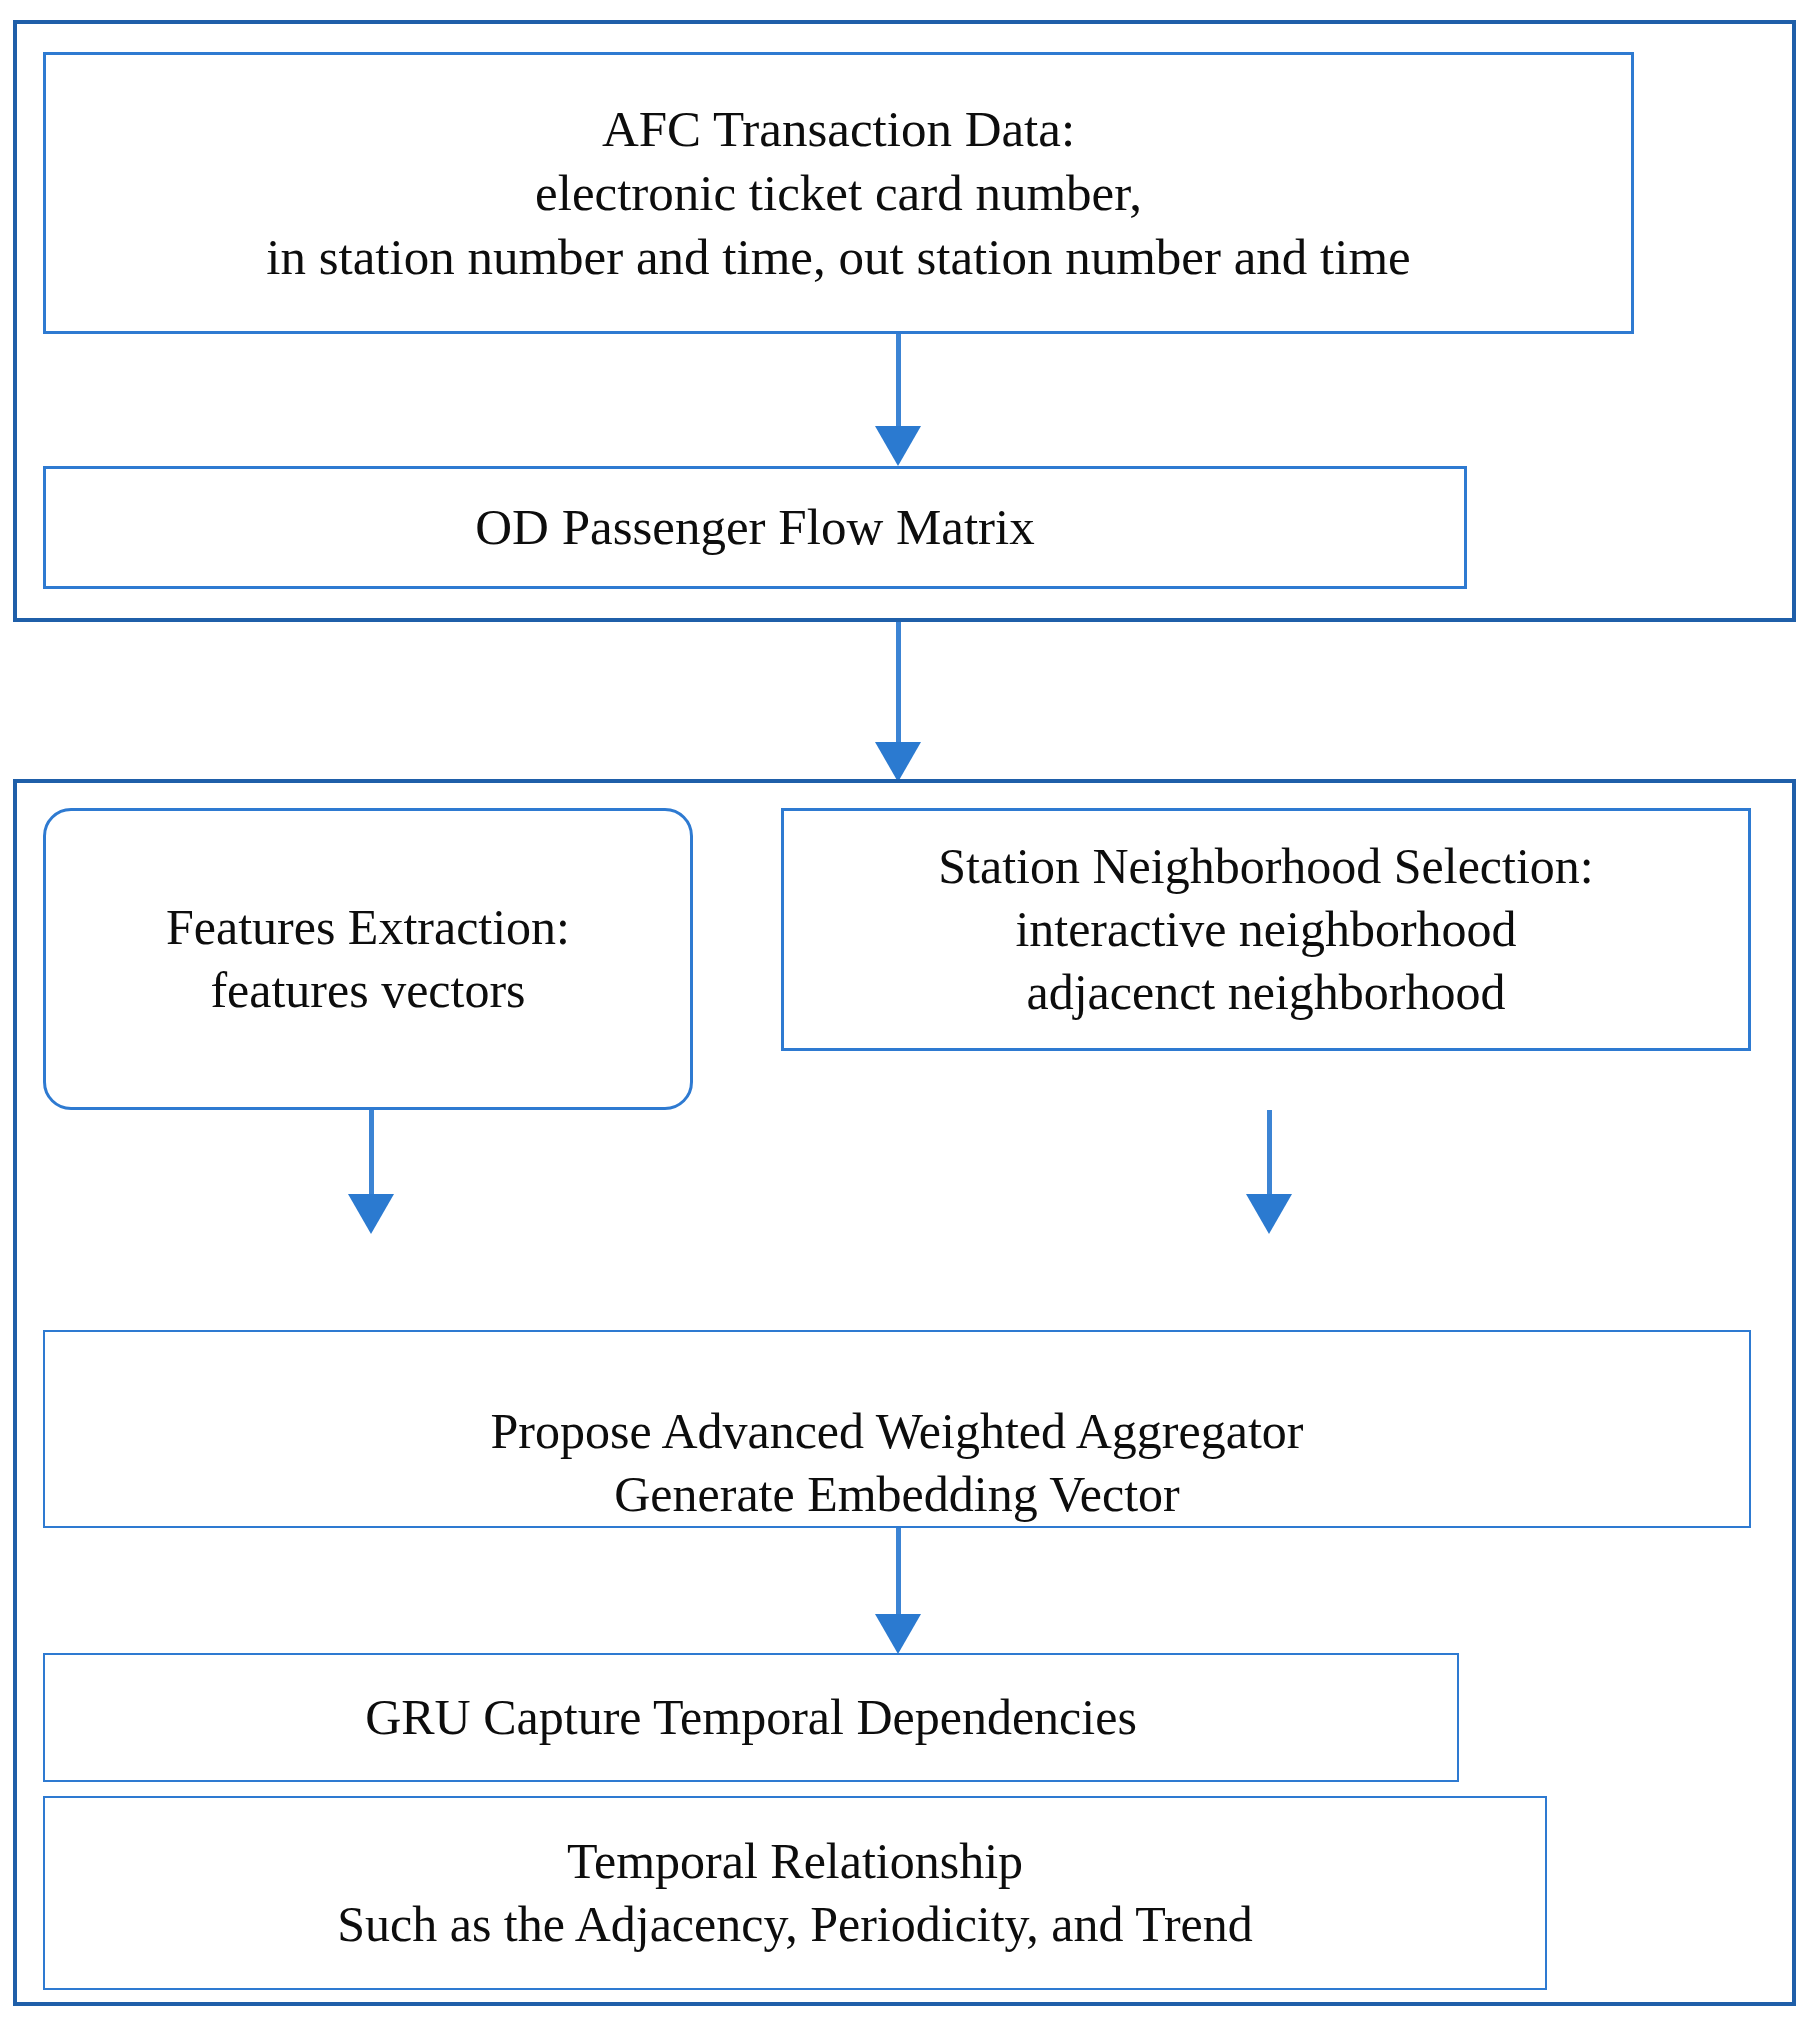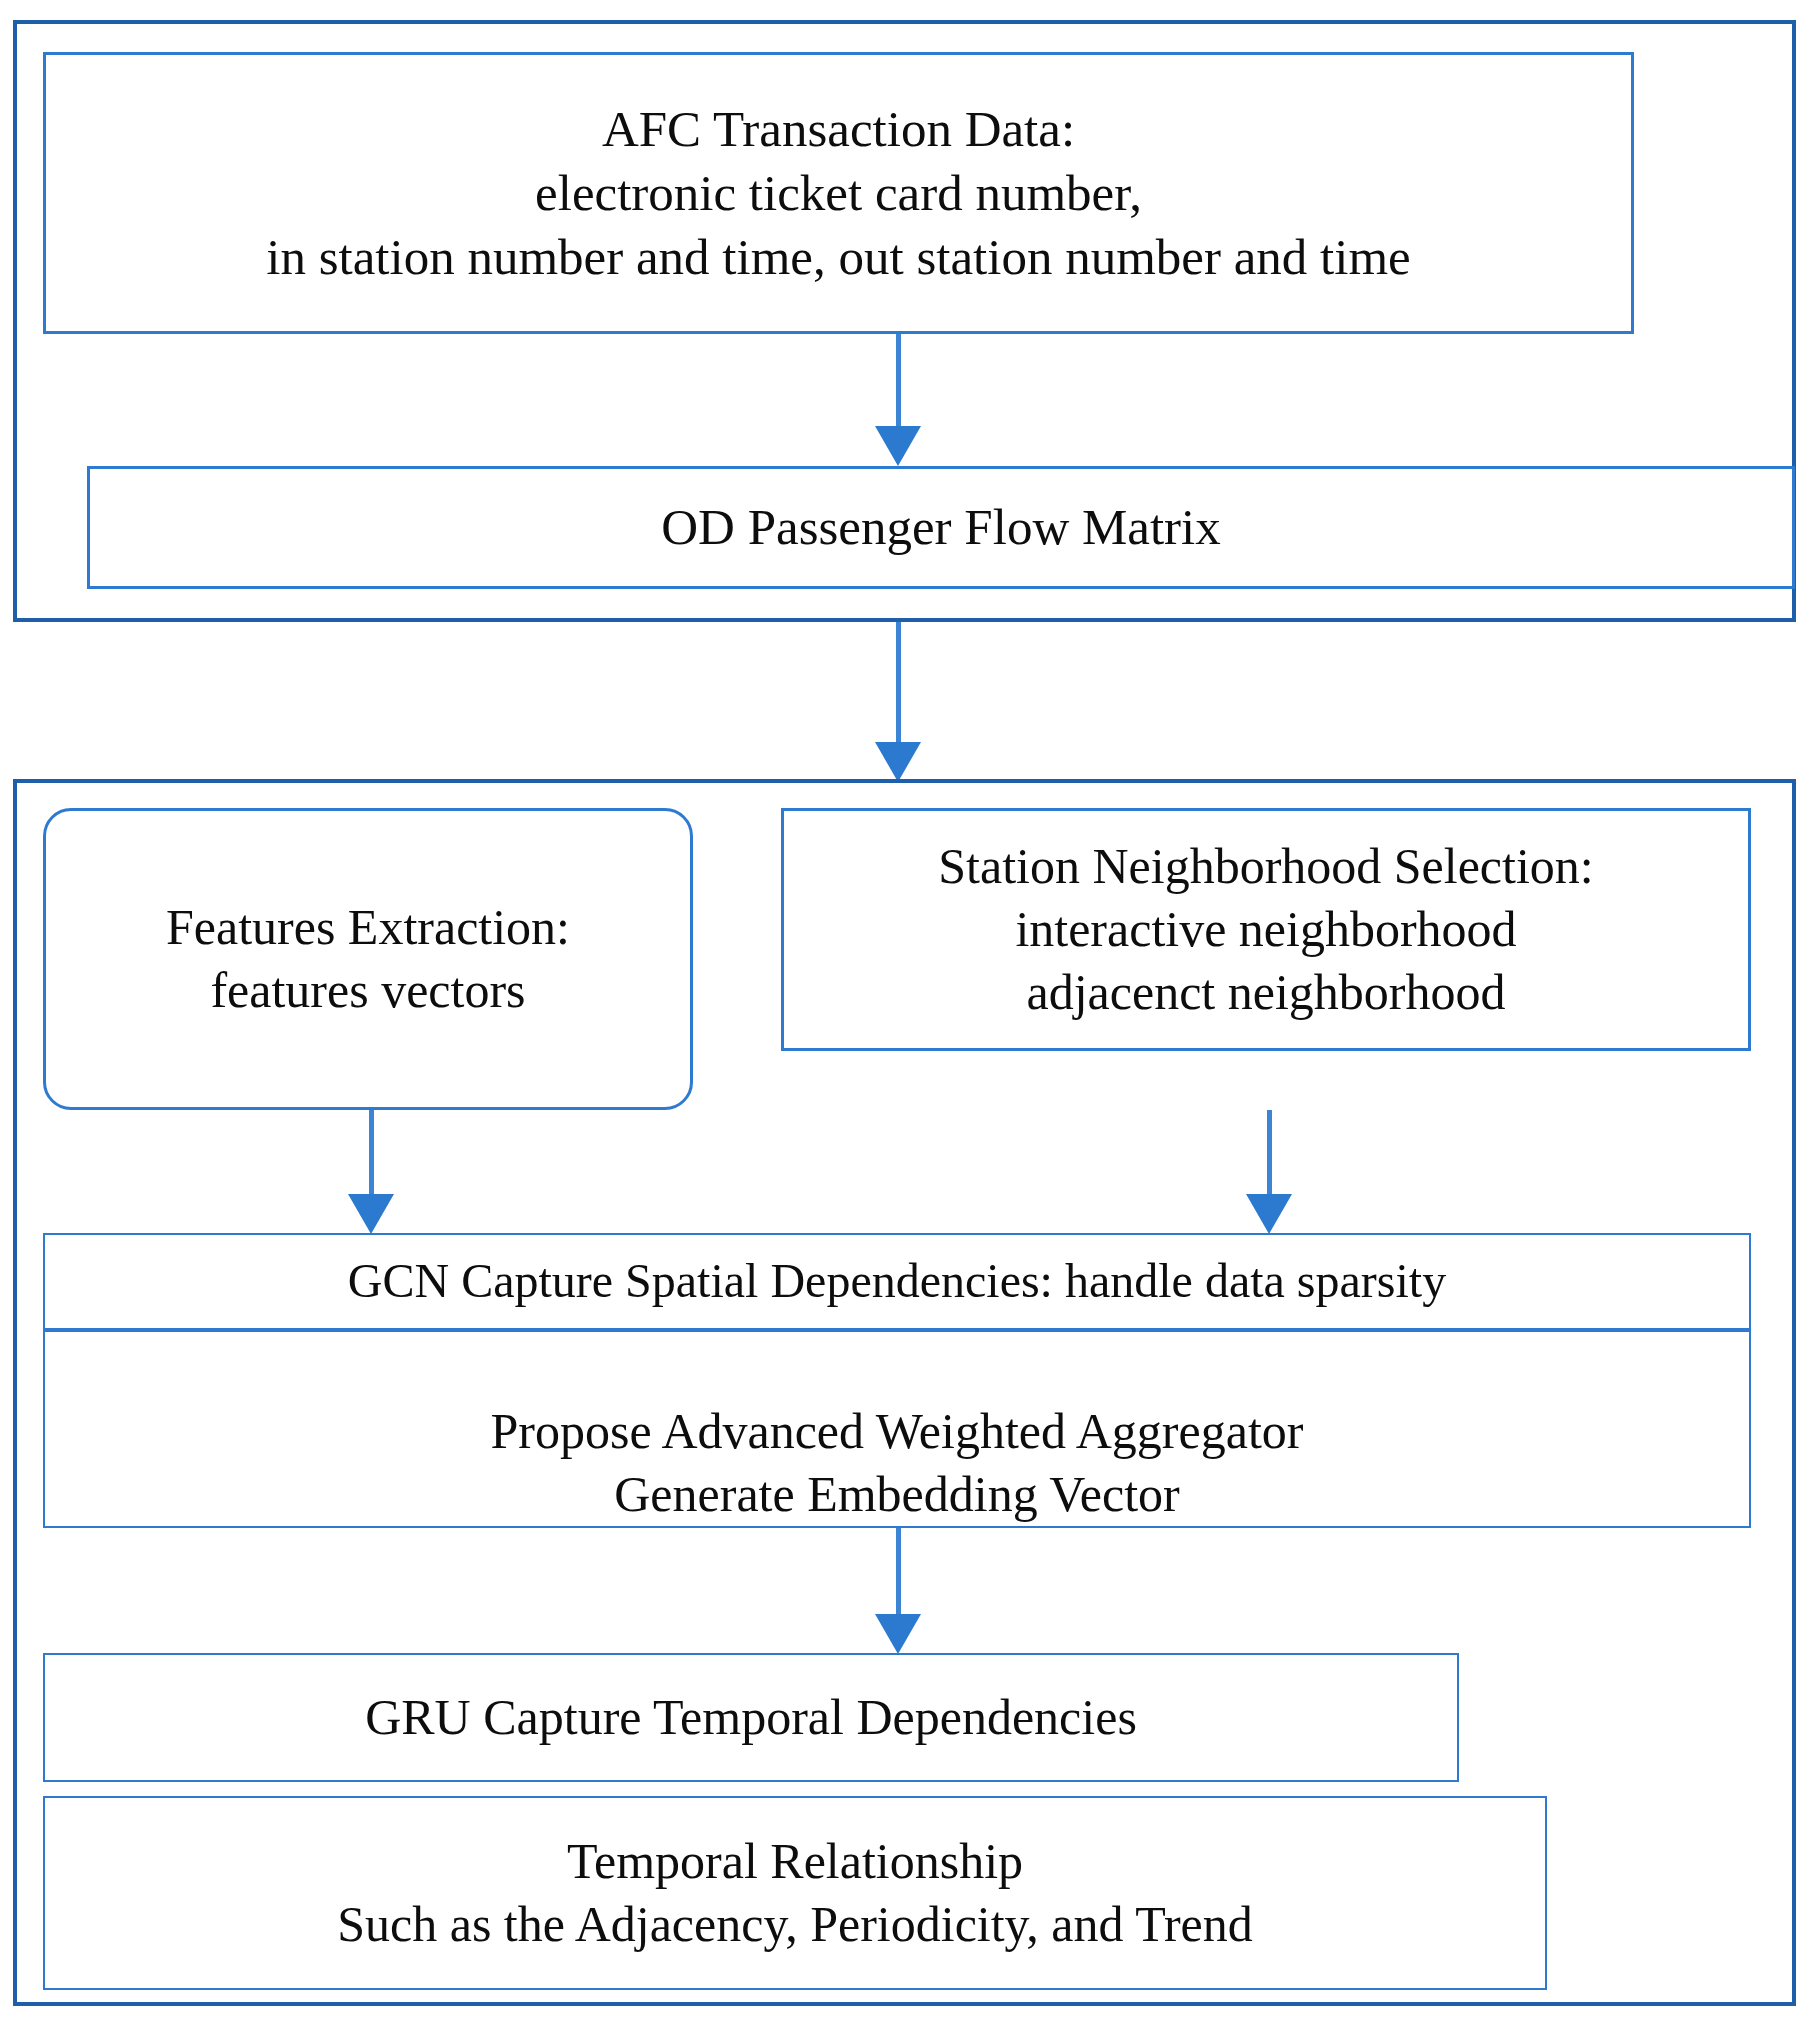--- a/index.html
+++ b/index.html
@@ -90,21 +90,21 @@
     <span class="txt">AFC Transaction Data:
 electronic ticket card number,
 in station number and time,  out station number and time</span>
   </div>
 
   <div class="arrow" style="left:898px; top:334px; height:131px;">
     <div class="shaft" style="height:92px;"></div>
     <div class="head" style="top:92px;"></div>
   </div>
 
-  <div class="node fs-xl" style="left:43px; top:466px; width:1708px; height:123px;margin-left:44px;">
+  <div class="node fs-xl" style="left:43px; top:466px; width:1424px; height:123px;">
     <span class="txt">OD Passenger Flow Matrix</span>
   </div>
 
   <div class="arrow" style="left:898px; top:622px; height:159px;">
     <div class="shaft" style="height:120px;"></div>
     <div class="head" style="top:120px;"></div>
   </div>
 
   <div class="group-box" style="left:12.6px; top:779px; width:1783px; height:1227px;"></div>
 
@@ -122,23 +122,20 @@
   <div class="arrow" style="left:371px; top:1110px; height:123px;">
     <div class="shaft" style="height:84px;"></div>
     <div class="head" style="top:84px;"></div>
   </div>
 
   <div class="arrow" style="left:1269px; top:1110px; height:123px;">
     <div class="shaft" style="height:84px;"></div>
     <div class="head" style="top:84px;"></div>
   </div>
 
-  <div class="node thin-border fs-md" style="left:43px; top:1233px; width:1708px; height:97px;">
-    <span class="txt">GCN Capture Spatial Dependencies: handle data sparsity</span>
-  </div>
 
   <div class="node thin-border fs-lg" style="left:43px; top:1330px; width:1708px; height:198px;align-items:flex-end;">
     <span class="txt">Propose Advanced Weighted Aggregator
 Generate Embedding Vector</span>
   </div>
 
   <div class="arrow" style="left:898px; top:1528px; height:125px;">
     <div class="shaft" style="height:86px;"></div>
     <div class="head" style="top:86px;"></div>
   </div>

